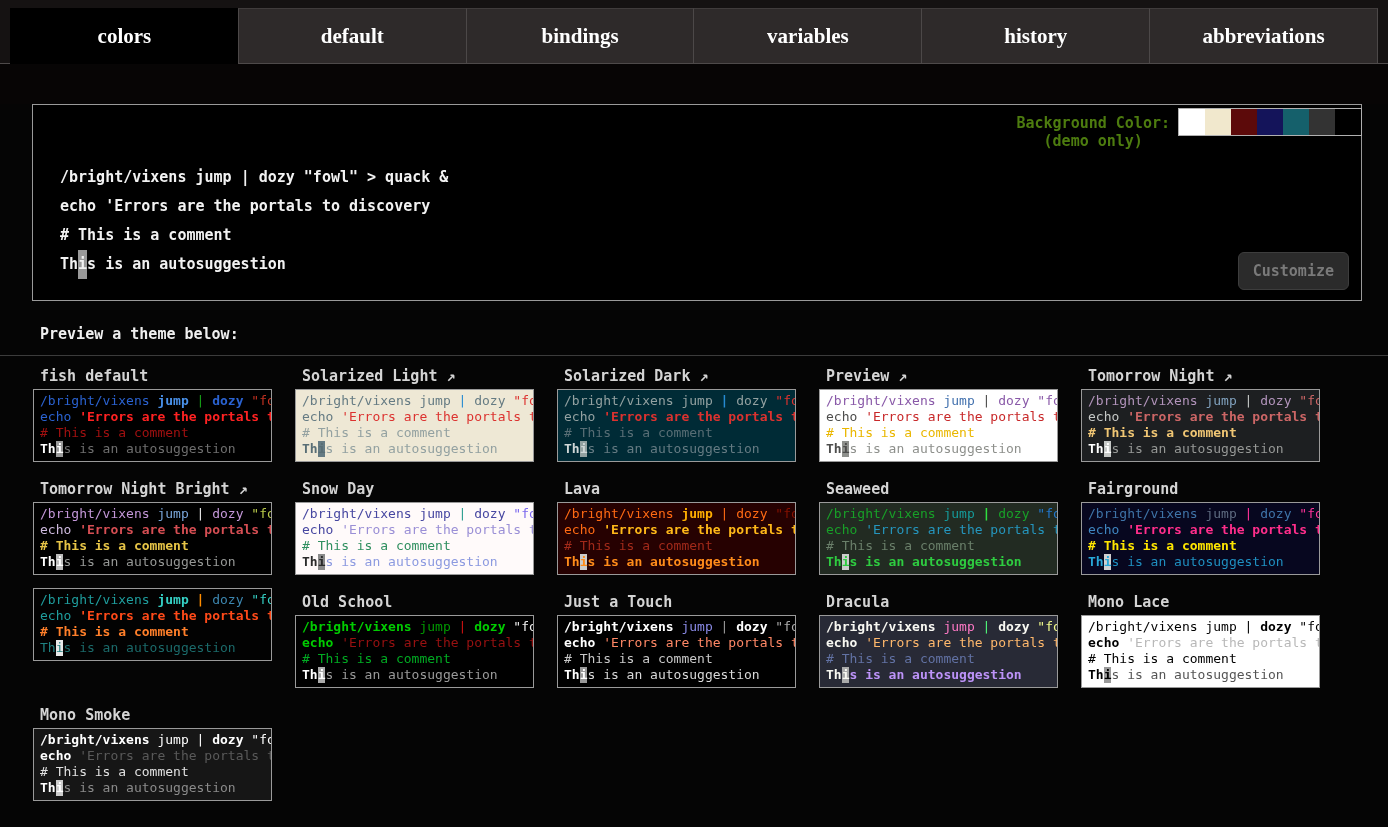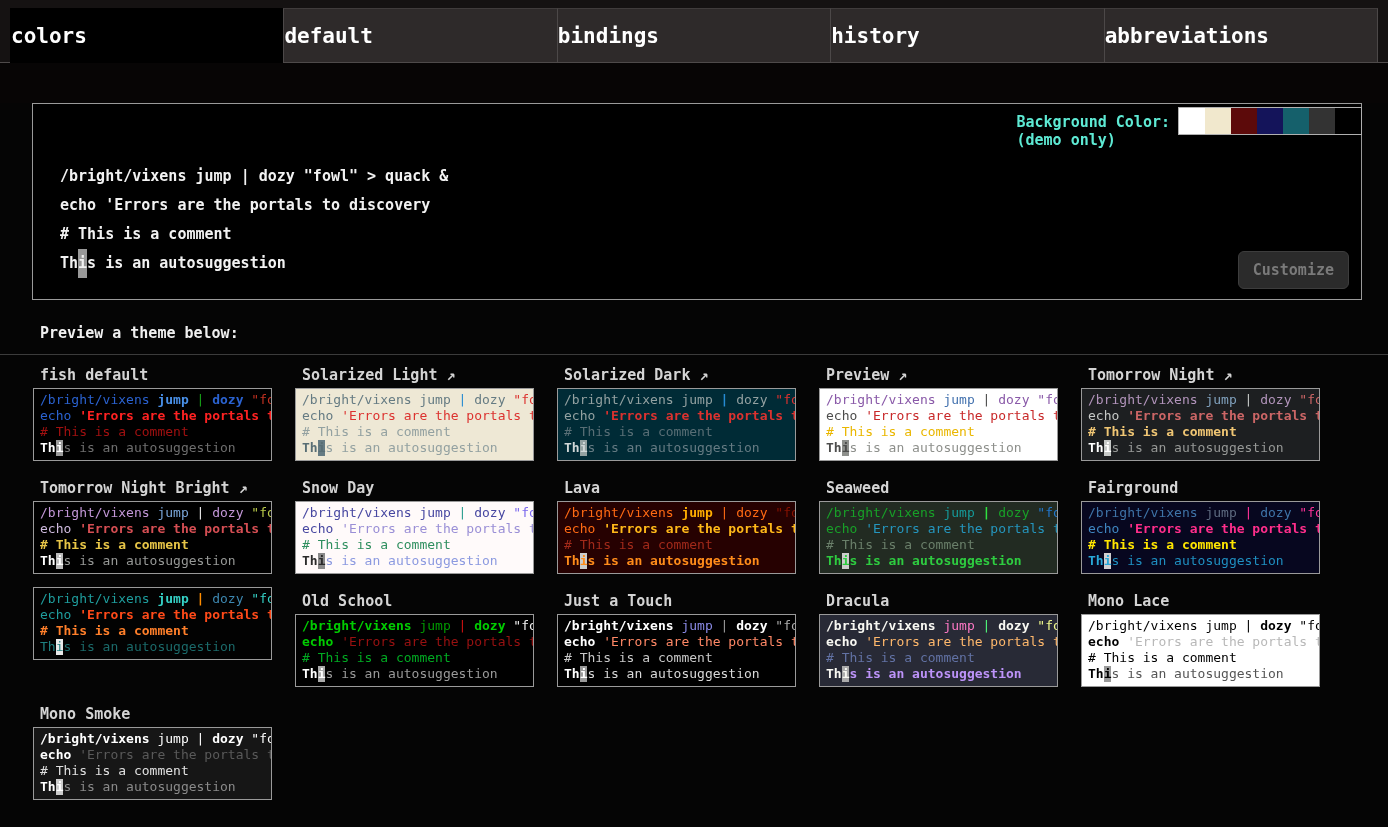--- a/index.html
+++ b/index.html
@@ -3,32 +3,32 @@
 <meta charset="utf-8">
 <style>
   * { box-sizing: border-box; margin: 0; padding: 0; }
   html,body { width:1388px; height:827px; background:#070505; overflow:hidden;
     font-family:"DejaVu Sans Mono", monospace; }
 
   
   .tabbar { display:flex; background:#151212; padding:8px 10px 0 10px;
     border-bottom:1px solid #4e4a4a; }
   .tab { flex:1; background:#2e2a2a; color:#ffffff; font-weight:bold;
-    font-size:21px; text-align:left; padding:15px 0 14px 0;
-    border-left:1px solid #4c4848; border-top:1px solid #403c3c; cursor:pointer; }
+    font-size:21px; text-align:center; padding:15px 0 14px 0;
+    border-left:1px solid #4c4848; border-top:1px solid #403c3c; cursor:pointer;font-family:Liberation Serif, serif; }
   .tab:last-child { border-right:1px solid #4c4848; }
   .tab.active { background:#000000; border-color:#000; margin-bottom:-1px; padding-bottom:15px; }
 
   
   .main { background:#050505; height:759px; }
 
   .panel { position:relative; margin:40px 26px 0 32px; height:197px;
     border:1px solid #9a9a9a; background:#000; }
   .bg-strip { position:absolute; top:3px; right:-1px; display:flex; align-items:flex-start; }
-  .bg-label { text-align:left; color:#5eead4; font-weight:bold; font-size:15px;
+  .bg-label { text-align:center; color:#4d7c0f; font-weight:bold; font-size:15px;
     line-height:18px; margin:6px 8px 0 0; }
   .swatches { display:flex; border:1px solid #b0b0b0; }
   .swatch { width:26px; height:26px; cursor:pointer; }
 
   .term { padding:58px 0 0 27px; font-size:15px; font-weight:bold; }
   .term .pline { line-height:29px; white-space:pre; }
 
   .cursorblk { display:inline-block; color:transparent; }
 
   .customize { position:absolute; right:12px; bottom:10px; background:#2b2b2b;
@@ -50,20 +50,21 @@
 </style>
 </head>
 <body>
 
 <div>
 
   <div class="tabbar">
       <div class="tab active">colors</div>
       <div class="tab">default</div>
       <div class="tab">bindings</div>
+      <div class="tab">variables</div>
       <div class="tab">history</div>
       <div class="tab">abbreviations</div>
     </div>
 
   <div class="main">
 
     <div class="panel">
       <div class="bg-strip">
         <div class="bg-label">
           <div>Background Color:</div>

